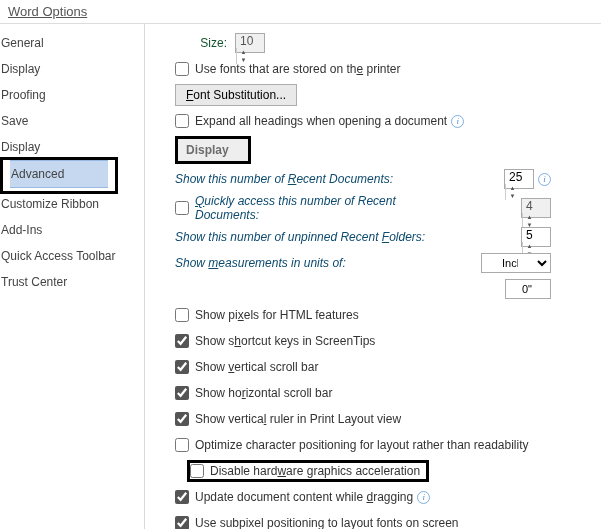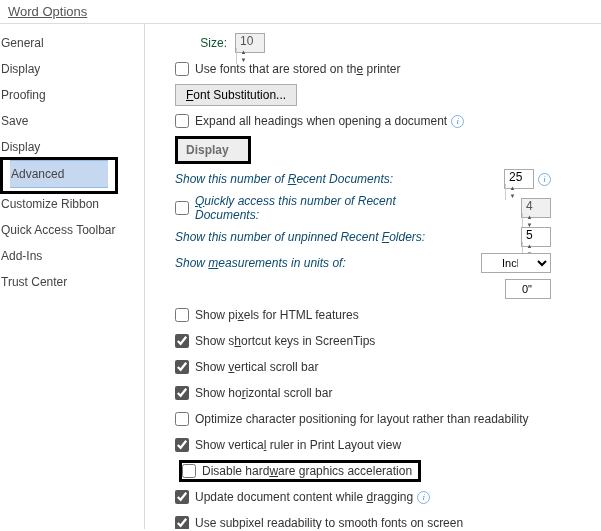--- a/index.html
+++ b/index.html
@@ -135,21 +135,21 @@
     margin-left:4px;
     font-style: italic;
     font-family: Georgia, serif;
   }
   .u { text-decoration: underline; text-underline-offset: 1px;}
   .measure-col { width: 260px; }
   .val-col { margin-left: auto; margin-right: 40px; display:flex; align-items:center; }
   .row-highlight {
     border: 3px solid #000;
     padding: 1px 6px 1px 0;
-    margin: -3px 4px;
+    margin: -3px 12px;
     display: inline-flex;
     align-items: flex-start;
   }
 </style>
 </head>
 <body>
 
 <div class="titlebar">Word Options</div>
 
 <div class="container">
@@ -157,22 +157,22 @@
   <div class="sidebar">
     <div class="side-item">General</div>
     <div class="side-item">Display</div>
     <div class="side-item">Proofing</div>
     <div class="side-item">Save</div>
     <div class="side-item">Display</div>
     <div class="side-highlight">
       <div class="side-item selected">Advanced</div>
     </div>
     <div class="side-item">Customize Ribbon</div>
+    <div class="side-item">Add-Ins</div>
     <div class="side-item">Quick Access Toolbar</div>
-    <div class="side-item">Add-Ins</div>
     <div class="side-item">Trust Center</div>
   </div>
 
   <div class="main">
 
     <div class="row">
       <span class="szlabel">Size:</span>
       <div class="spin disabled">
         <input disabled="" value="10" style="">
         <div class="arrows">
@@ -271,43 +271,43 @@
         <input type="checkbox" checked="" style="">
       <span>Show <span class="u">v</span>ertical scroll bar</span>
       </div>
 
     <div class="row">
         <input type="checkbox" checked="" style="">
       <span>Show ho<span class="u">r</span>izontal scroll bar</span>
       </div>
 
     <div class="row">
+        <input type="checkbox" checked="" style="">
+      <span>Show vertica<span class="u">l</span> ruler in Print Layout view</span>
+      </div>
+
+    <div class="row">
         <input type="checkbox" style="">
       <span>Optimize character positioning for layout rather than readability</span>
-      </div>
-
-    <div class="row">
-        <input type="checkbox" checked="" style="">
-      <span>Show vertica<span class="u">l</span> ruler in Print Layout view</span>
       </div>
 
     <div class="row">
       <span class="row-highlight">
         <input type="checkbox" style="">
         <span>Disable hard<span class="u">w</span>are graphics acceleration</span>
       </span>
     </div>
 
     <div class="row">
         <input type="checkbox" checked="" style="">
       <span>Update document content while <span class="u">d</span>ragging</span>
       <span class="info-icon">i</span>
       </div>
 
     <div class="row">
         <input type="checkbox" checked="" style="">
-      <span>Use subpixel readability to smooth fonts on screen</span>
+      <span>Use subpixel positioning to layout fonts on screen</span>
       </div>
 
     
 
   </div>
 </div>
 
 </body></html>

